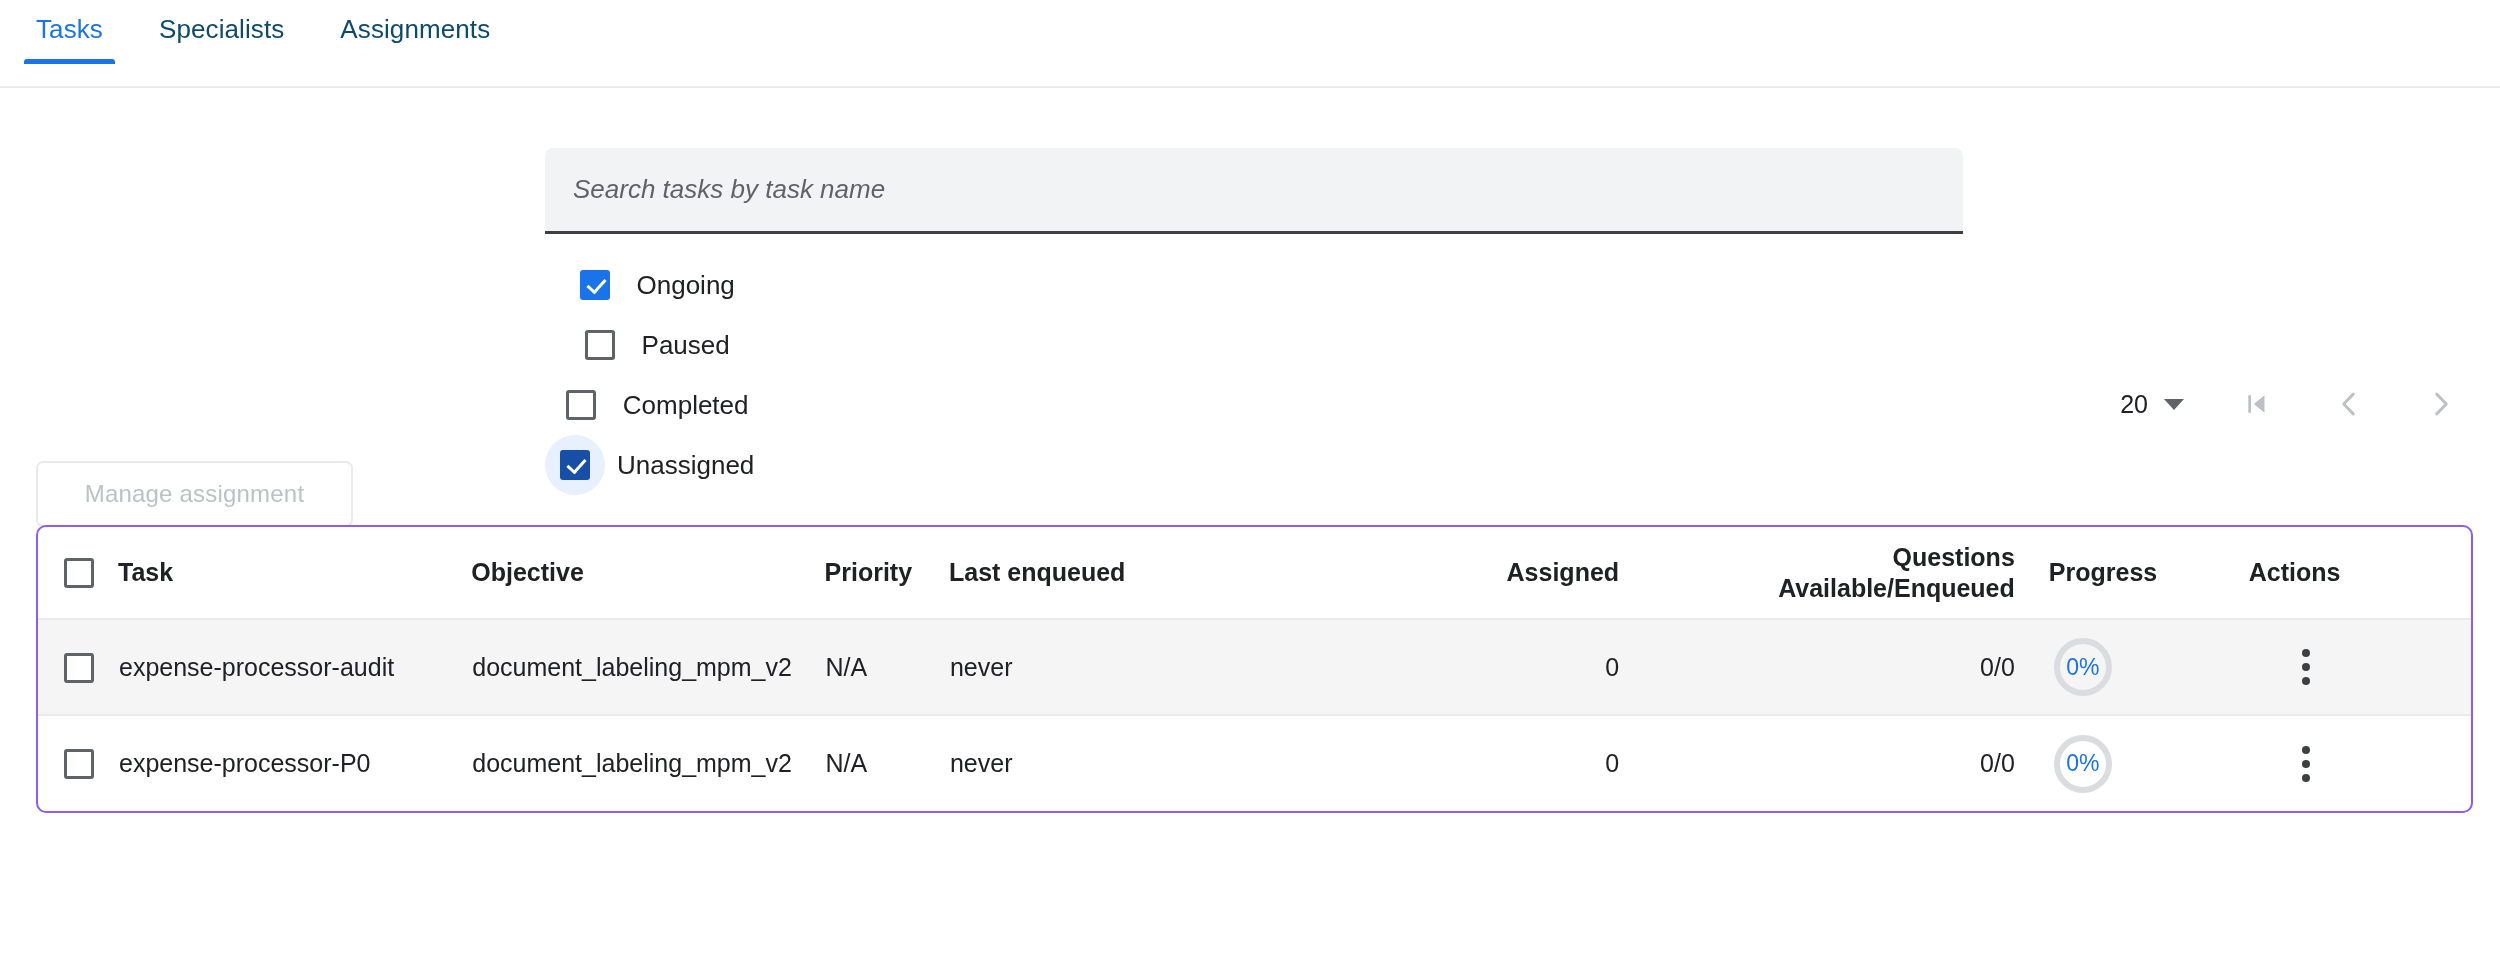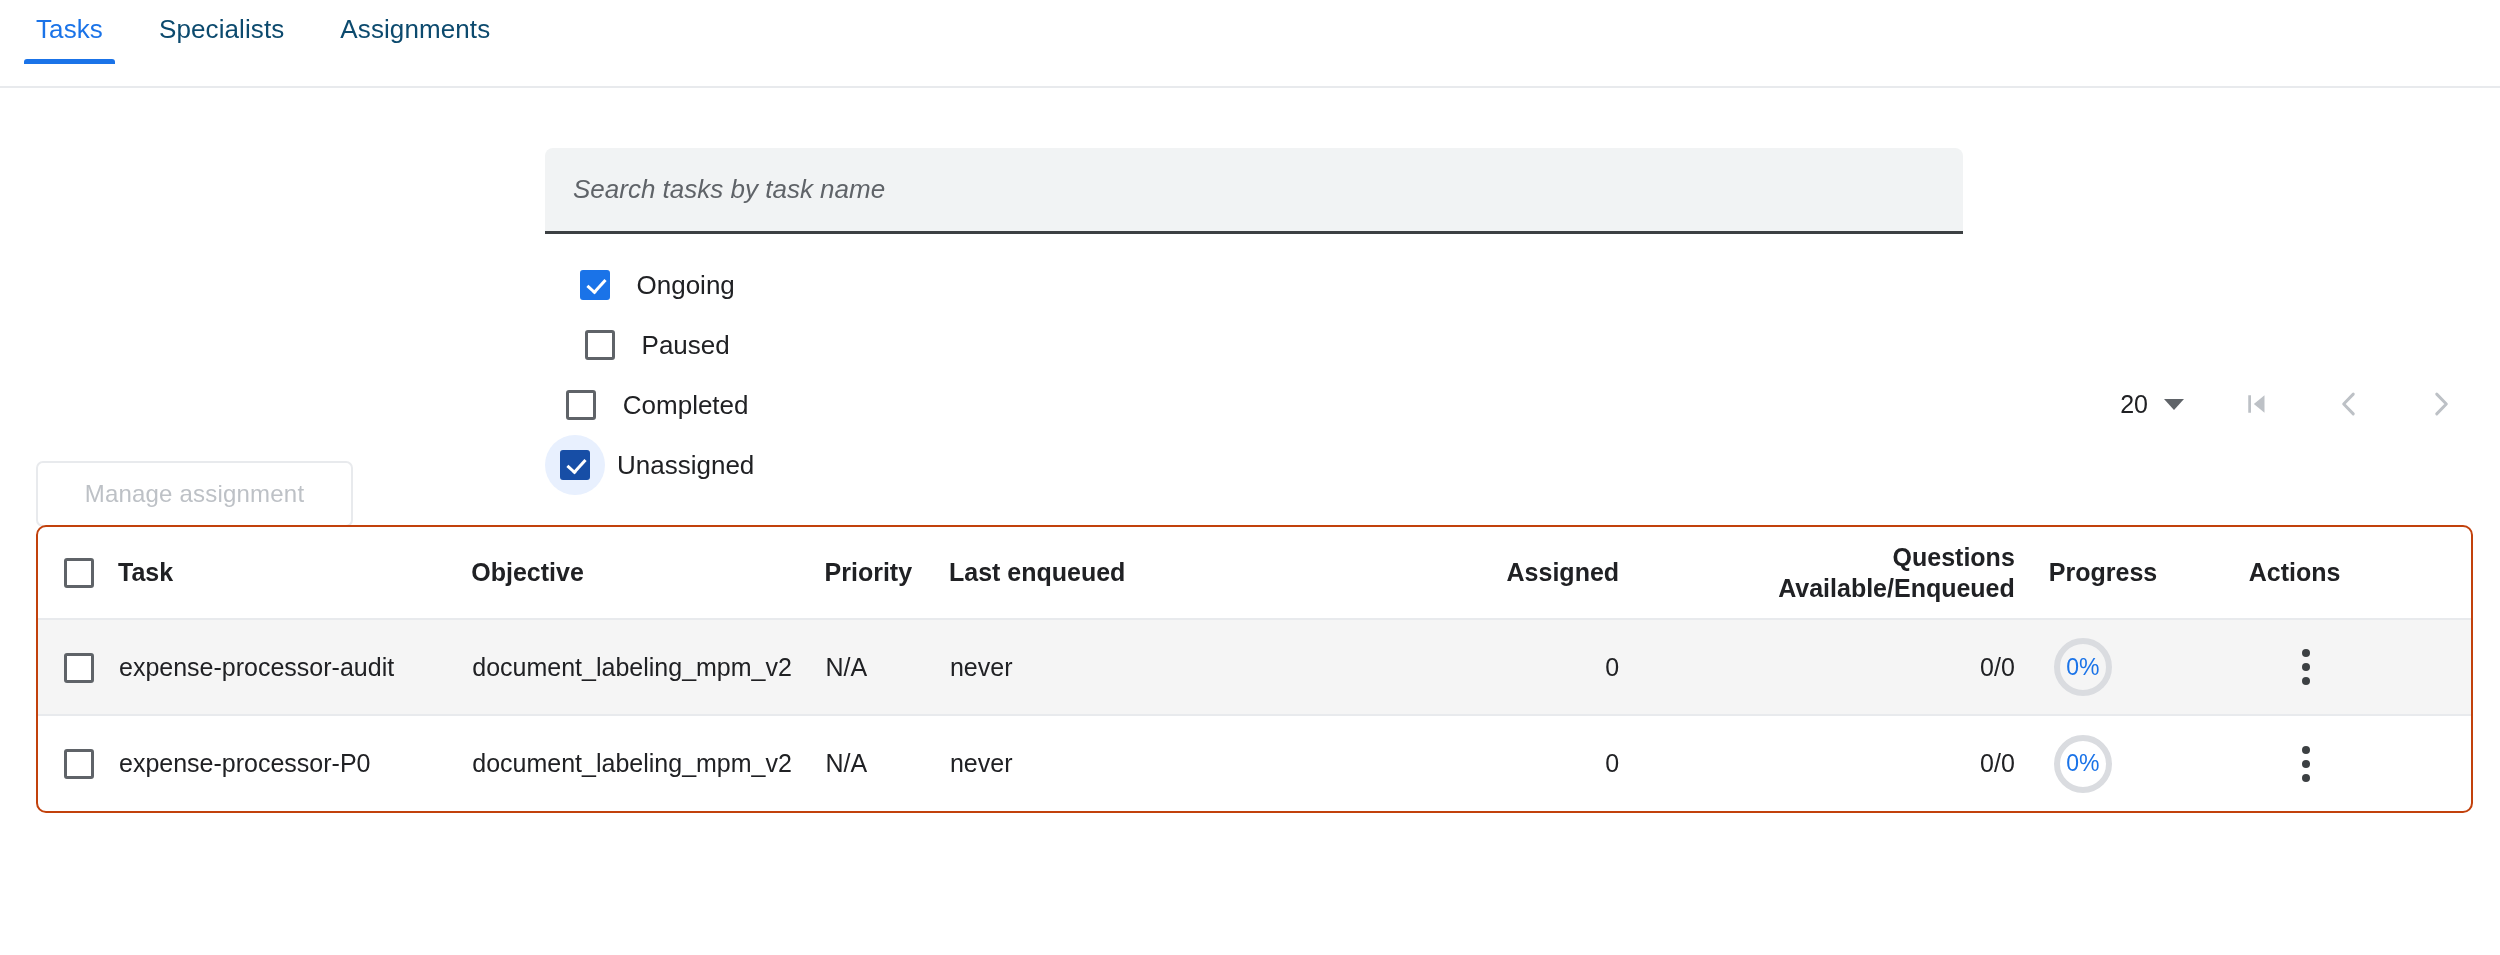--- a/index.html
+++ b/index.html
@@ -206,21 +206,21 @@
     margin-top: 6px;
   }
 
   
   .table-card {
     position: absolute;
     left: 36px;
     top: 525px;
     width: 2437px;
     background: #fff;
-    border: 2px solid #c2410c;
+    border: 2px solid #8b5cf6;
     border-radius: 10px;
     overflow: hidden;
   }
   table.tasks {
     width: 100%;
     border-collapse: collapse;
     table-layout: fixed;
   }
   table.tasks th {
     font-size: 25px;

